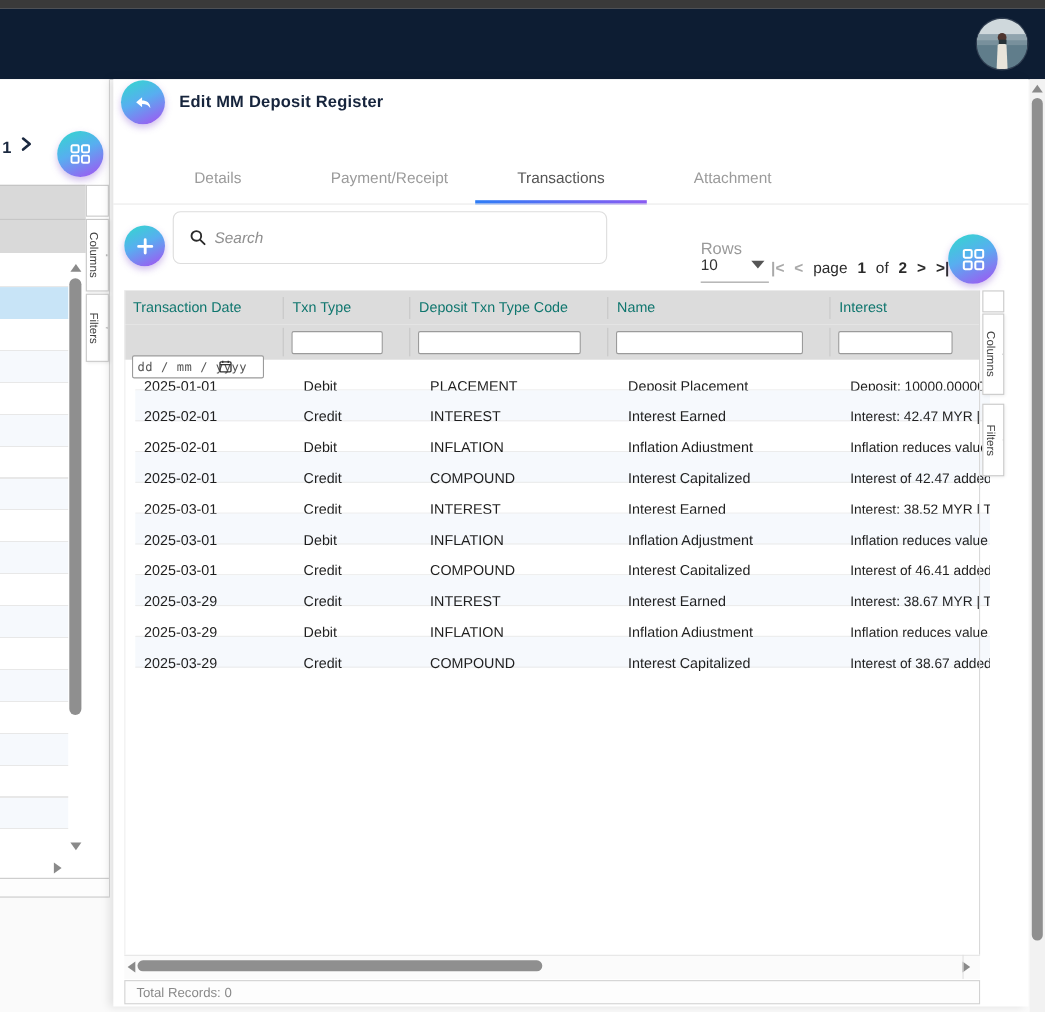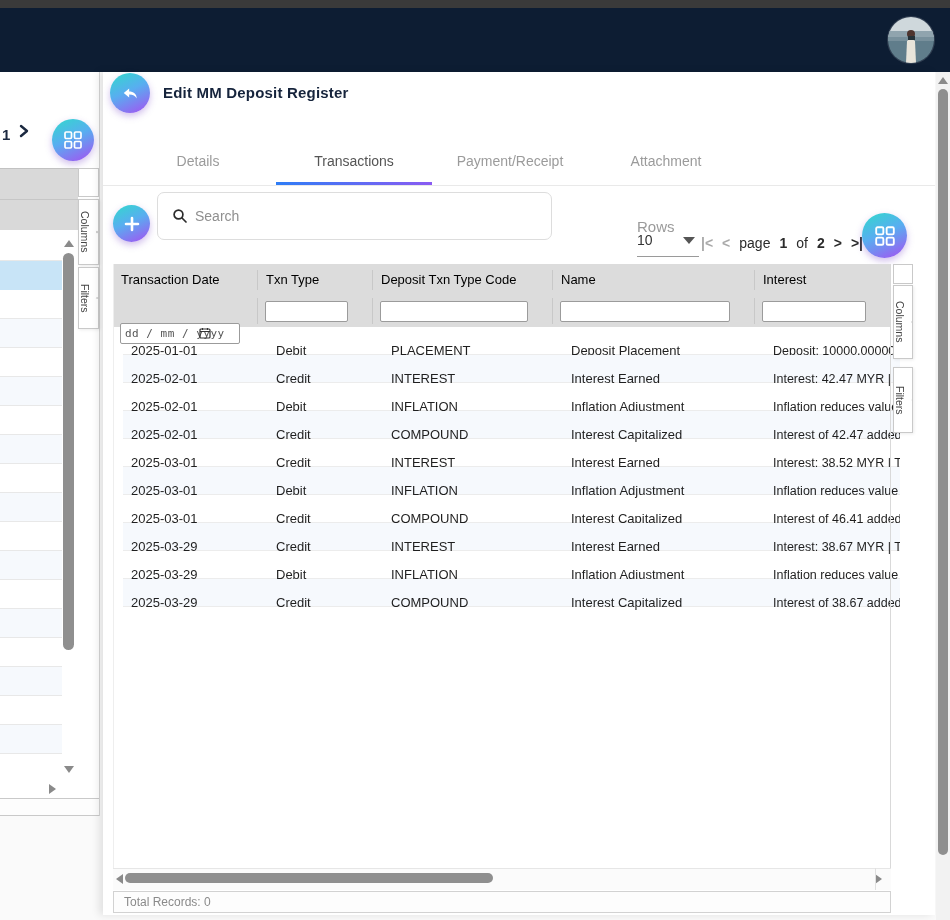--- a/index.html
+++ b/index.html
@@ -54,38 +54,38 @@
   .tabs { left:17px; top:73px; width:780px; height:41px; display:flex; }
   .tab { width:156px; text-align:center; font-size:14px; color:#9b9b9b; padding-top:8px; position:relative; cursor:pointer; }
   .tab.active { color:#555; }
   .tab.active::after { content:""; position:absolute; left:0; right:0; bottom:0; height:4px;
                        background:linear-gradient(90deg,#2e7df6,#8a5bf2); }
   .tabs-divider { left:0; top:113px; width:832px; height:1px; background:#e9e9e9; }
 
   .plus-btn { left:10px; top:133px; width:37px; height:37px; }
   .search-box { left:54px; top:120px; width:395px; height:48px; border:1px solid #ddd; border-radius:7px;
                 display:flex; align-items:center; padding-left:14px; gap:7px; background:#fff; }
-  .search-box input { border:none; outline:none; font-size:14px; color:#333; width:320px; font-family:"Liberation Sans",sans-serif; }
+  .search-box input { border:none; outline:none; font-size:14px; color:#333; width:320px; font-family:"Liberation Sans",sans-serif;font-style:italic; }
   .search-box input::placeholder { color:#8f8f8f; }
 
   .rows-label { left:534px; top:146px; font-size:15px; color:#9a9a9a; }
   .rows-value { left:534px; top:160px; font-size:14px; color:#333; }
   .rows-underline { left:534px; top:184px; width:62px; height:1px; background:#9a9a9a; }
   .rows-arrow { left:580px; top:165px; border-left:6px solid transparent; border-right:6px solid transparent; border-top:7px solid #555; }
 
   .pager { left:598px; top:158px; height:26px; display:flex; align-items:center; gap:9px; font-size:14px; color:#2b2b2b; }
   .pg-ico { font-weight:700; font-size:14px; cursor:pointer; }
   .pg-dim { color:#a9a9a9; }
   .pg-b { font-weight:700; }
   .grid-btn { left:759px; top:141px; width:45px; height:45px; }
 
   
   .tbl-header, .tbl-filter, .tbl-row { left:10px; width:777px; display:grid;
       grid-template-columns:145px 115px 180px 202px 135px; align-items:center; }
-  .tbl-header { top:192px; height:31px; background:#dcdcdc; font-size:13px; color:#000000; }
+  .tbl-header { top:192px; height:31px; background:#dcdcdc; font-size:13px; color:#0f766e; }
   .tbl-header > div { padding-left:8px; border-right:1px solid #c8c8c8; height:20px; line-height:20px;
                       white-space:nowrap; overflow:hidden; }
   .tbl-header > div:last-child { border-right:none; }
   .tbl-filter { top:223px; height:32px; background:#dcdcdc; }
   .tbl-filter .fcell { padding-left:7px; border-right:1px solid #c8c8c8; height:26px; display:flex; align-items:center; }
   .tbl-filter .fcell:last-child { border-right:none; }
   .fcell input { height:21px; border:1px solid #9b9b9b; border-radius:2px; background:#fff;
                  font-size:11px; padding:0 4px; outline:none; font-family:"Liberation Sans",sans-serif; }
   .date-wrap { position:relative; width:96px;margin-top:44px; }
   .date-wrap input { width:120px; font-family:"DejaVu Sans Mono",monospace; letter-spacing:.5px; color:#555; }
@@ -183,22 +183,22 @@
 
   <div class="abs gbtn back-btn">
     <svg width="20" height="20" viewBox="0 0 24 24">
       <path d="M11 6.5 L4.5 12 L11 17.5 V13.8 C15.5 13.8 18.4 15.4 20 18.6 C20 12.6 16 10.1 11 10.1 Z" fill="#fff"></path>
     </svg>
   </div>
   <div class="abs modal-title">Edit MM Deposit Register</div>
 
   <div class="abs tabs">
     <div class="tab">Details</div>
+    <div class="tab">Payment/Receipt</div>
     <div class="tab active">Transactions</div>
-    <div class="tab">Payment/Receipt</div>
     <div class="tab">Attachment</div>
   </div>
   <div class="abs tabs-divider"></div>
 
   <div class="abs gbtn plus-btn">
     <svg width="18" height="18" viewBox="0 0 18 18">
       <path d="M9 3 V15 M3 9 H15" stroke="#fff" stroke-width="2.6" stroke-linecap="round"></path>
     </svg>
   </div>
 

